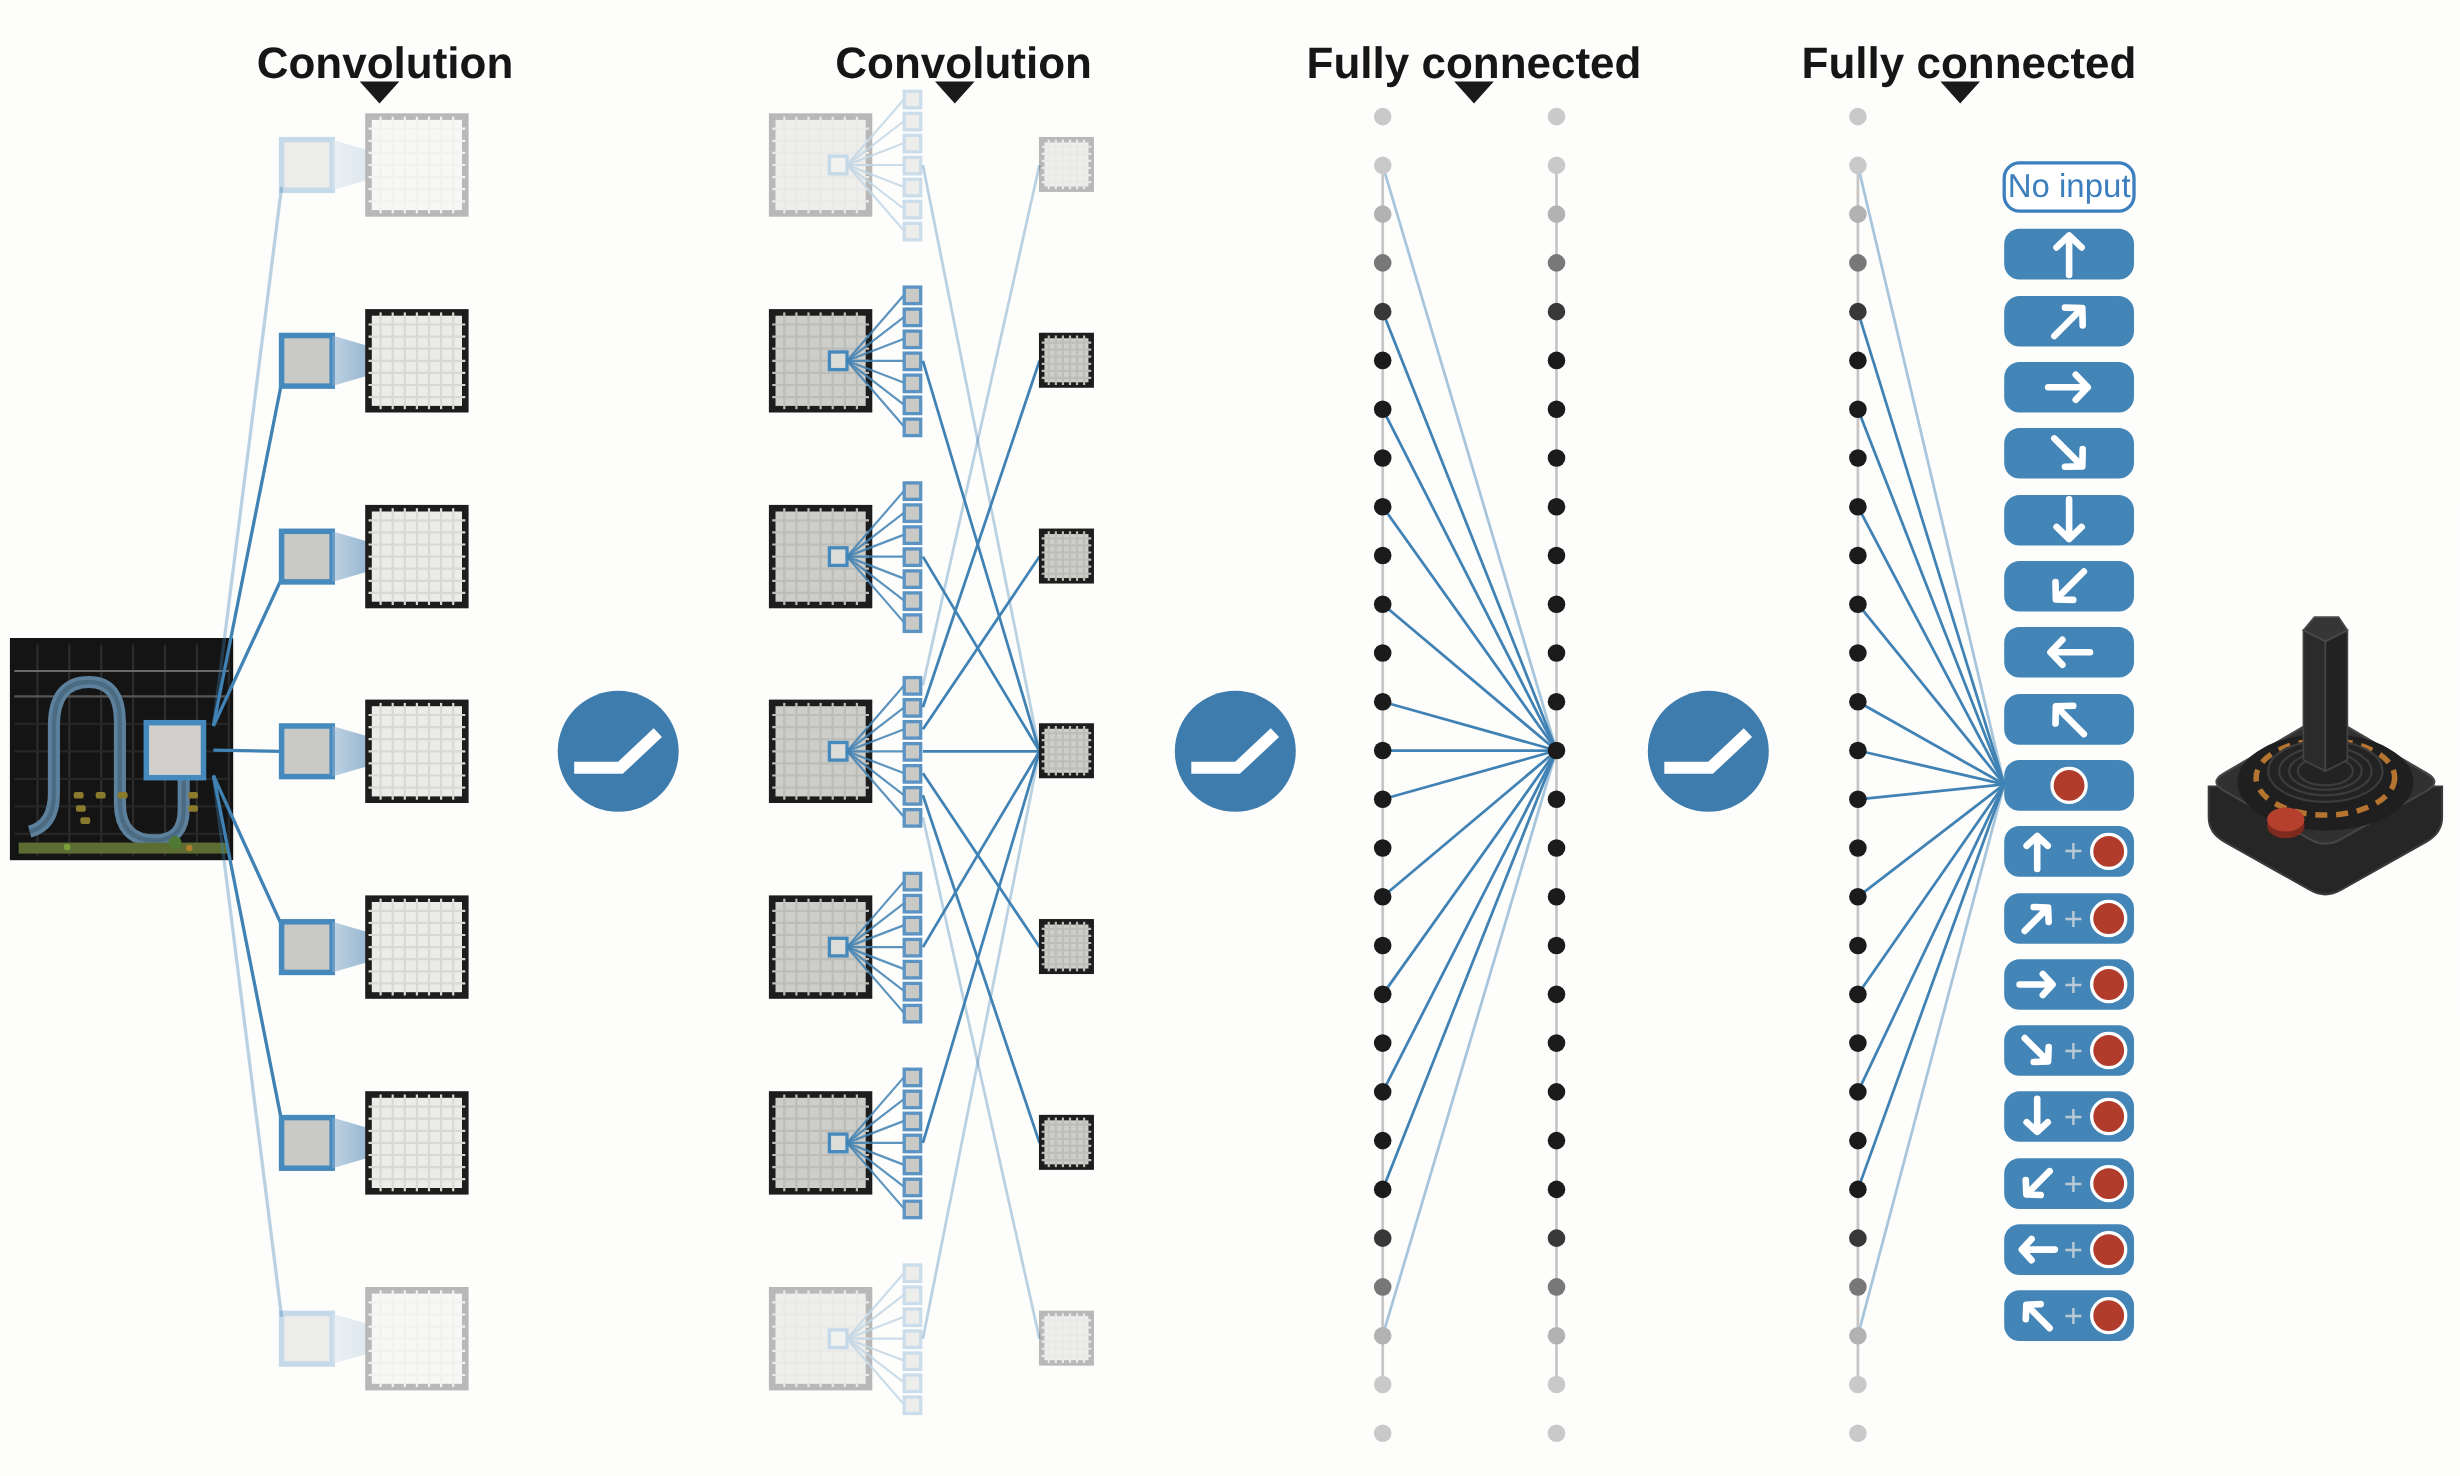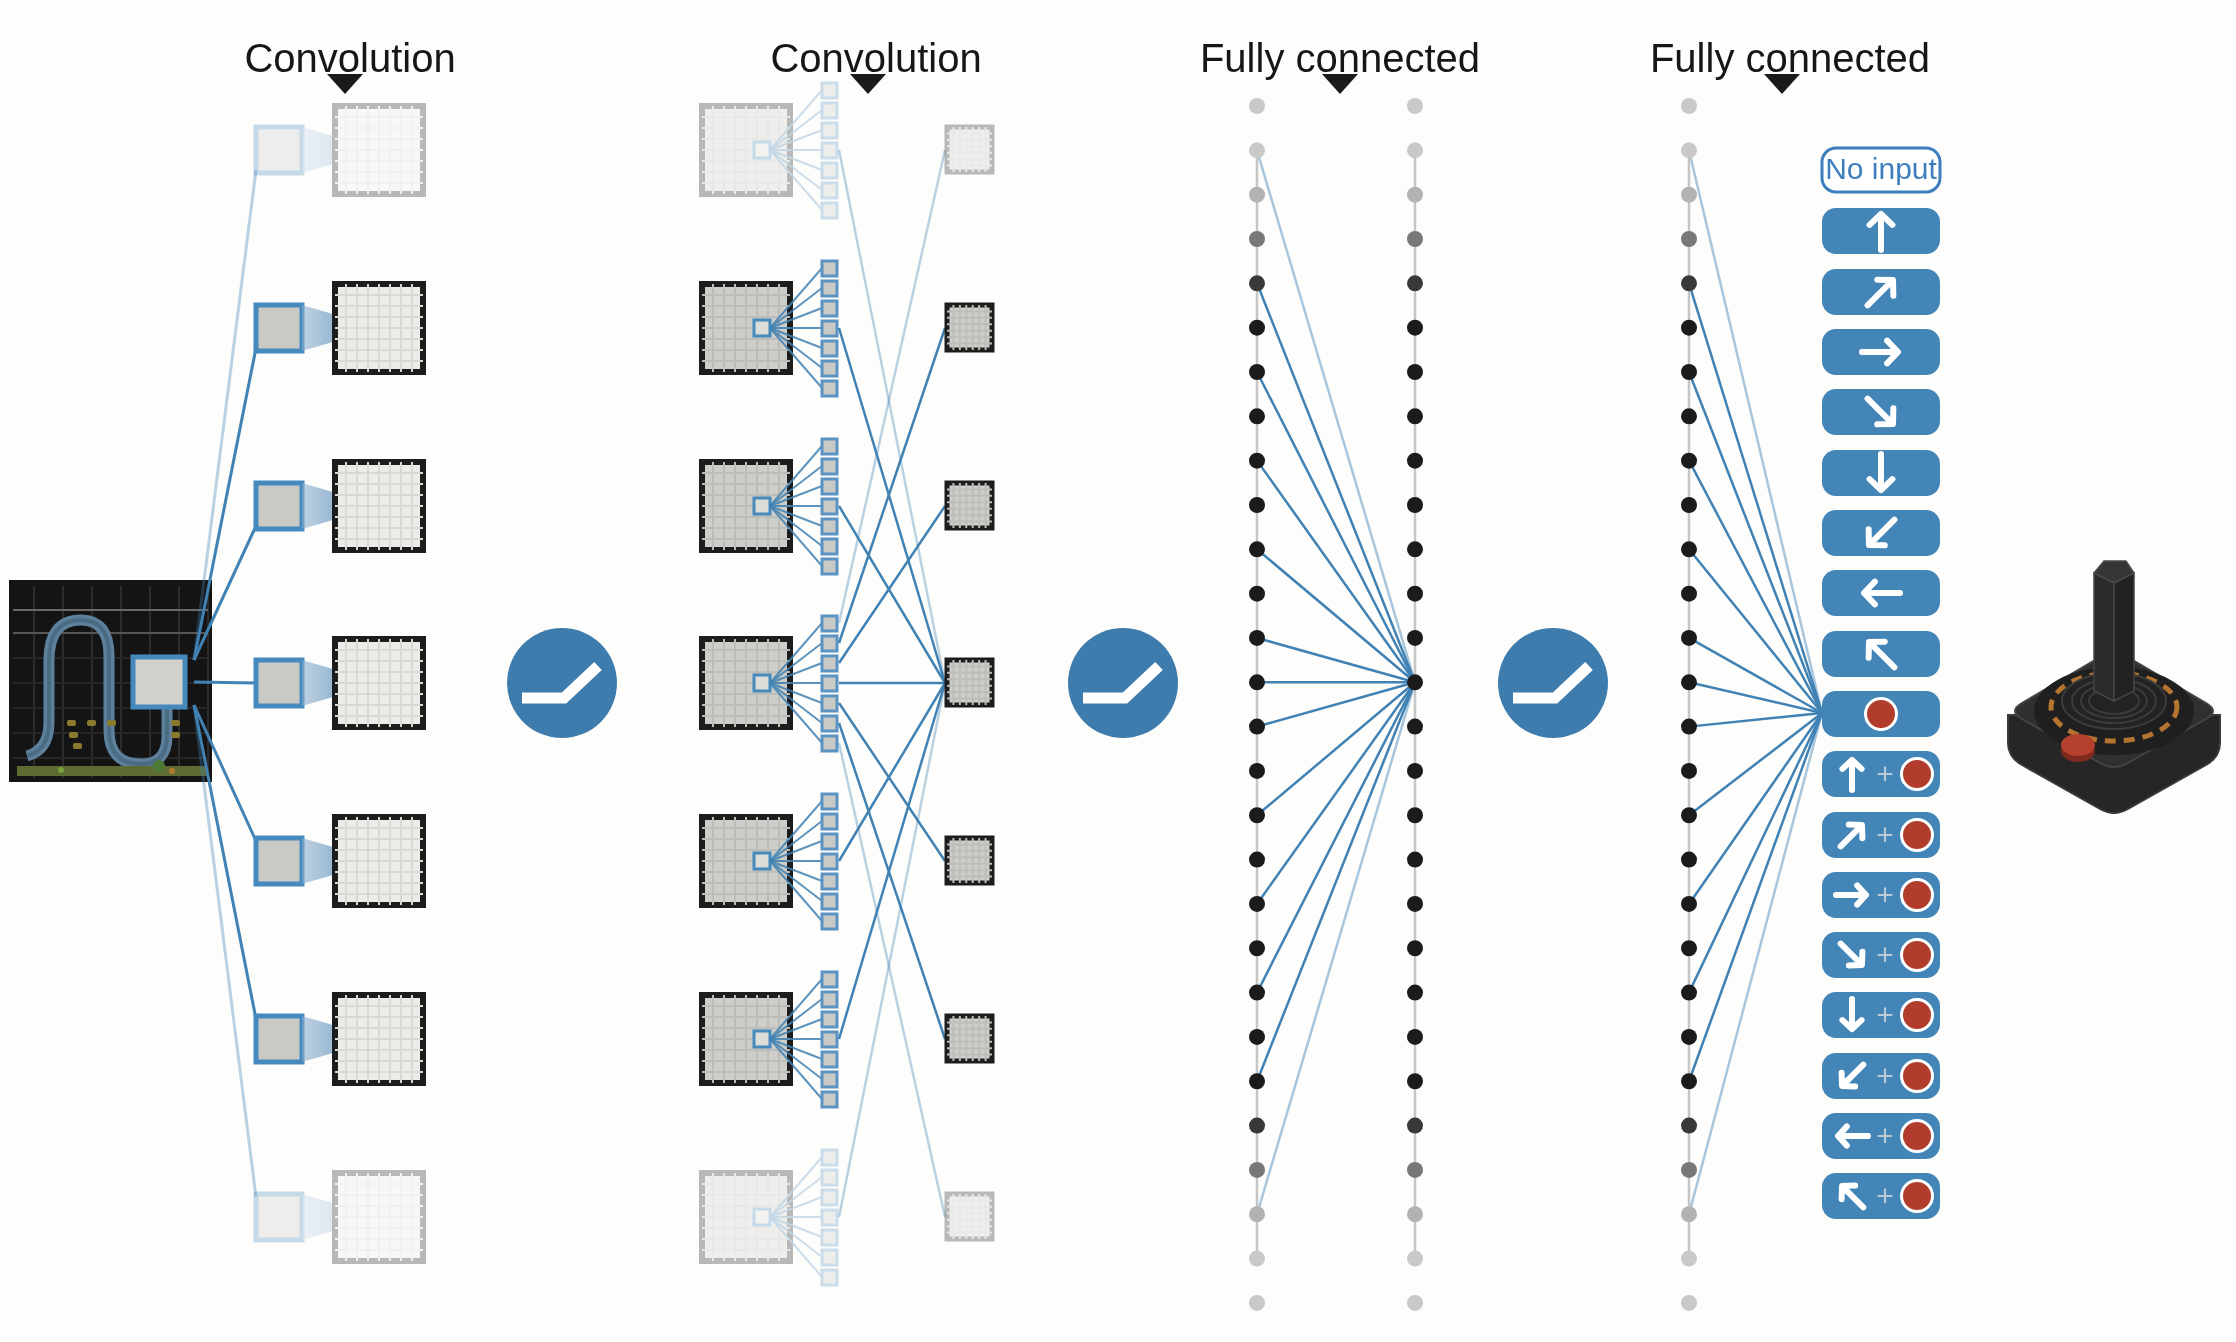--- a/index.html
+++ b/index.html
@@ -1,19 +1,19 @@
 <!DOCTYPE html>
 <html><head>
 <meta charset="utf-8">
 <style>
   html,body{margin:0;padding:0;background:#ffffff;}
   #stage{position:relative;width:2236px;height:1342px;background:#fdfdfc;overflow:hidden;
          font-family:"Liberation Sans","DejaVu Sans",sans-serif;}
   .layer-label{position:absolute;transform:translateX(-50%);font-size:40px;color:#161616;
-               white-space:nowrap;letter-spacing:0px;}
+               white-space:nowrap;letter-spacing:0px;font-weight:bold;}
   #diagram{position:absolute;left:0;top:0;}
 </style>
 </head>
 <body>
 
 <div id="stage">
   <svg id="diagram" width="2236" height="1342" viewBox="0 0 2236 1342">
       <defs>
         <linearGradient id="beam" x1="0" y1="0" x2="1" y2="0">
           <stop offset="0" stop-color="#8cafcd" stop-opacity="0.55"></stop>

